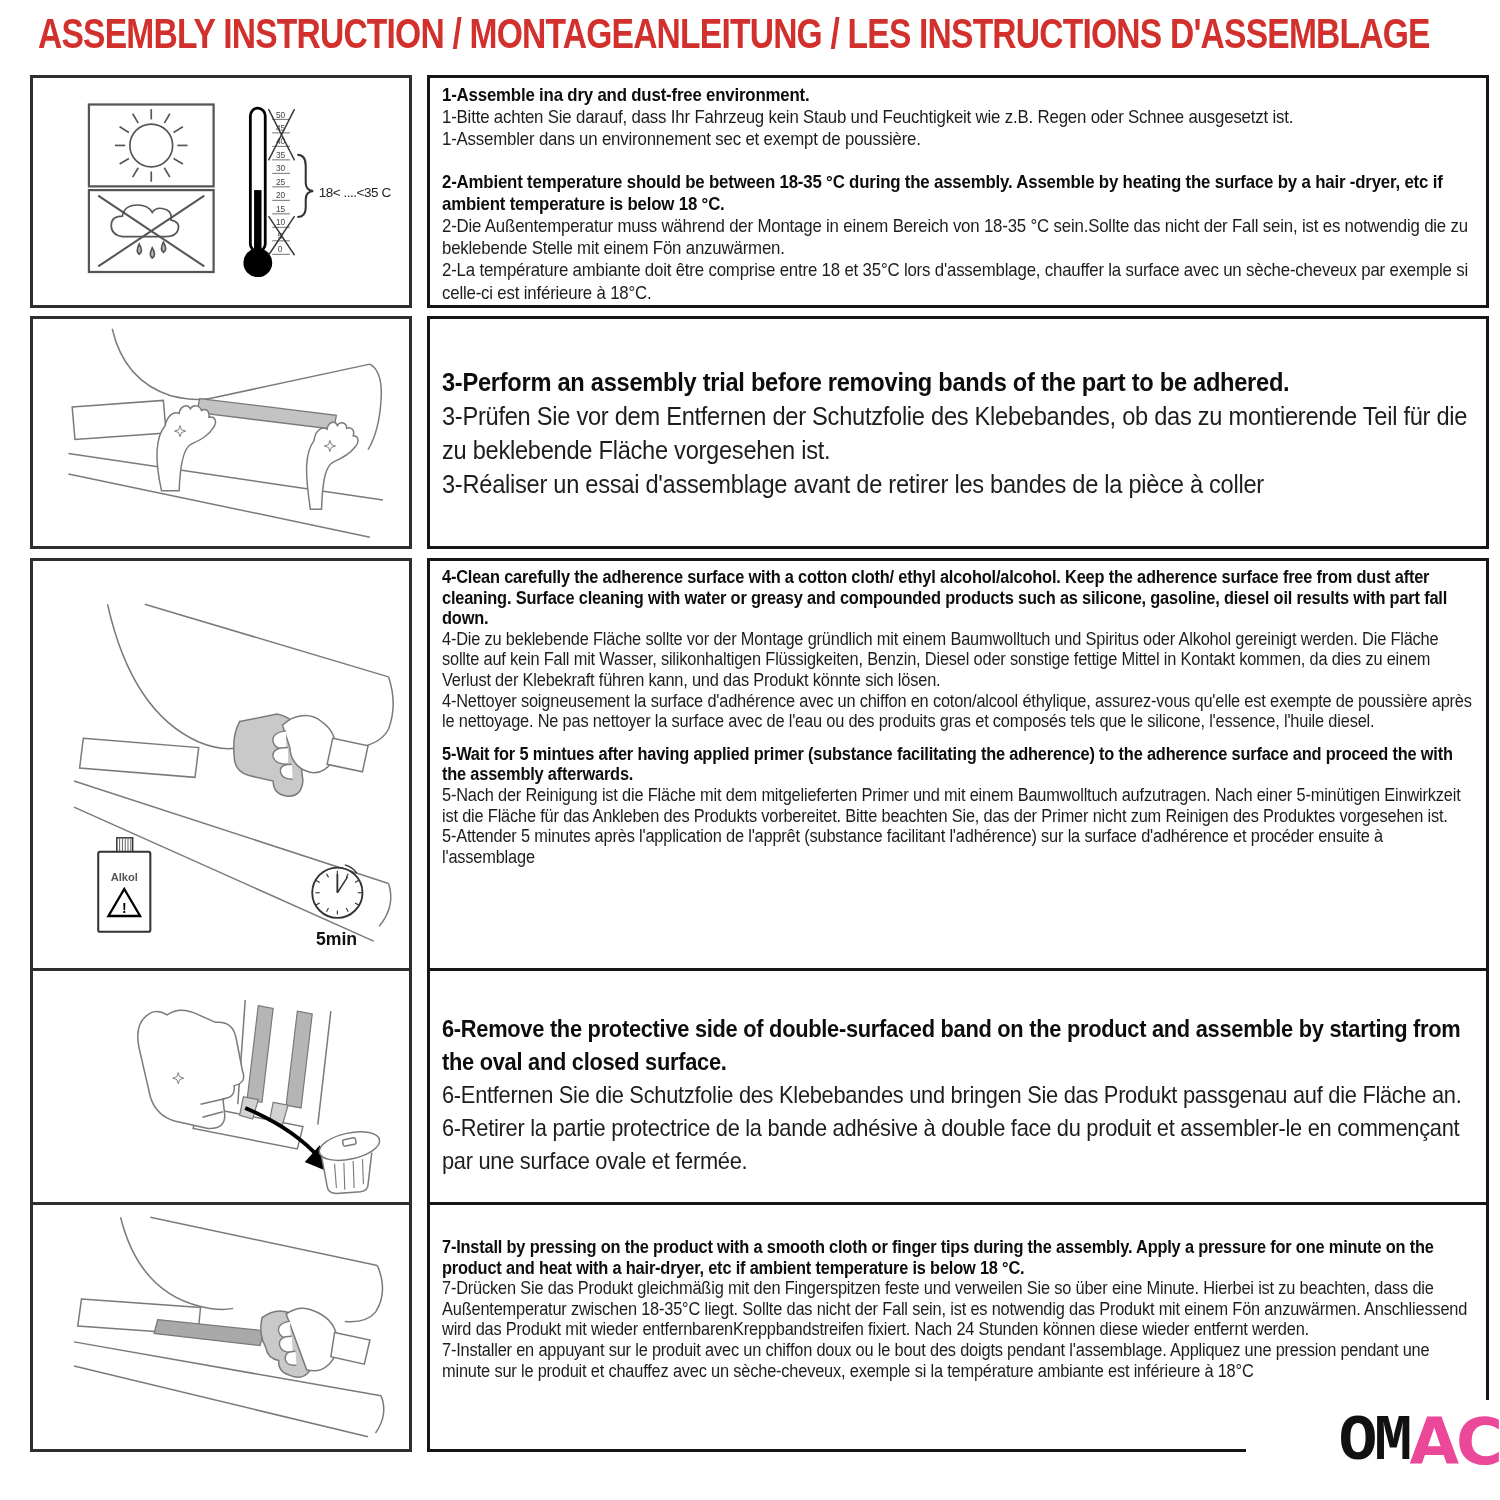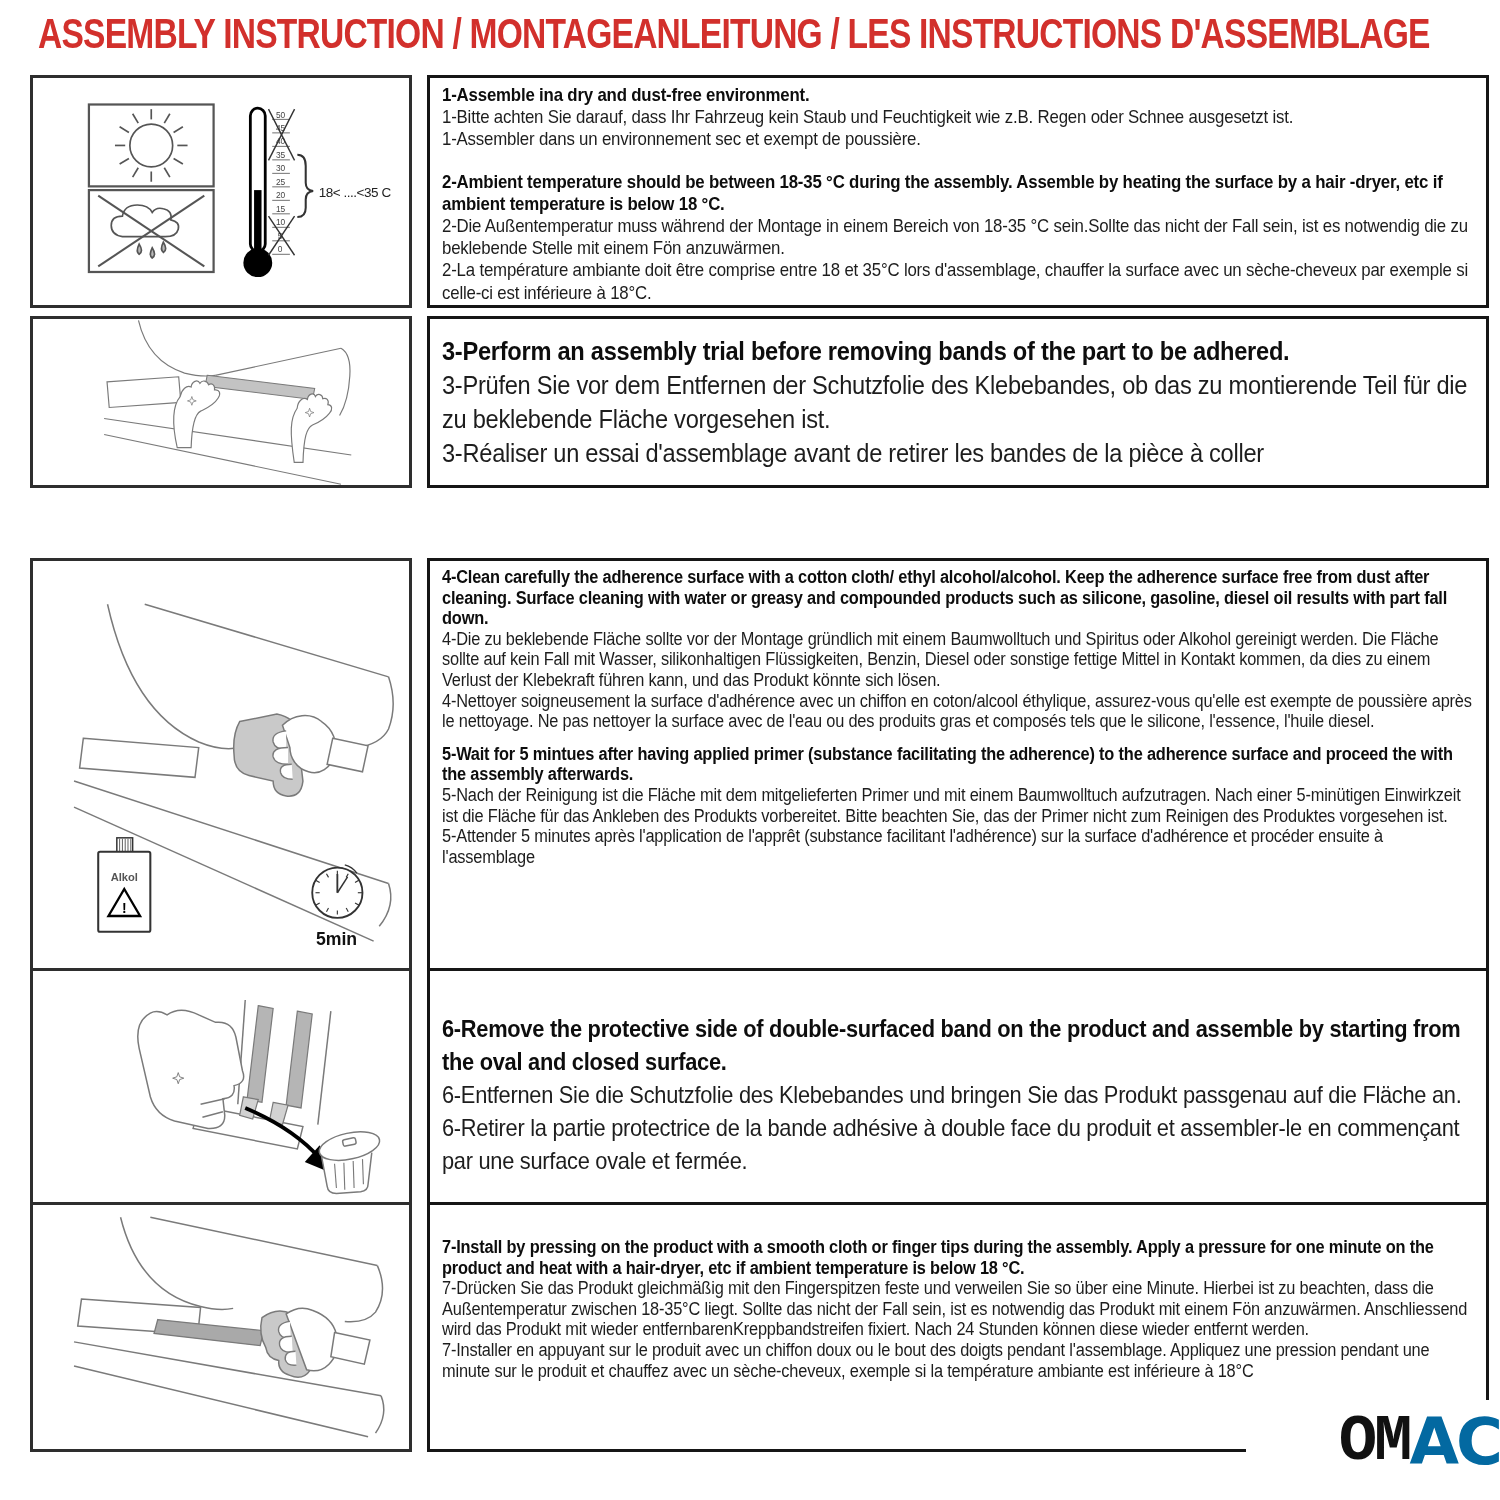--- a/index.html
+++ b/index.html
@@ -9,21 +9,21 @@
     position:absolute;left:38px;top:10px;margin:0;
     font-size:42px;font-weight:700;color:#d2302c;letter-spacing:-1px;white-space:nowrap;
     transform:scaleX(0.80);transform-origin:0 0;
   }
 
   .box{position:absolute;background:#fff;box-sizing:border-box;}
   .left{left:30px;width:382px;border:3px solid #2e2e2e;padding-left:28px;}
   .right{left:420px;width:1062px;border:3px solid #161616;padding:6px 12px;overflow:hidden;margin-left:7px;}
 
   .r1{top:75px;height:233px;}
-  .r2{top:316px;height:172px;}
+  .r2{top:316px;height:233px;}
   .r3{top:558px;height:448px;}
   .r4{top:968px;height:252px;}
   .r5{top:1202px;height:250px;}
 
   .right.r2,.right.r4{display:flex;align-items:center;}
   .right.r5{padding-top:32px;}
 
   .condense{width:110%;transform:scaleX(0.909);transform-origin:0 0;flex:none;}
 
   p{margin:0;color:#1d1d1d;letter-spacing:-0.2px;}
@@ -37,21 +37,21 @@
   .s3 .gap{margin-top:12px;}
 
   .illu{width:100%;height:100%;display:block;}
 
   .logo{
     position:absolute;left:1246px;top:1400px;width:254px;height:84px;
     background:#fff;z-index:5;display:flex;align-items:center;justify-content:flex-end;
     font-family:"DejaVu Sans",sans-serif;font-weight:800;font-size:64px;letter-spacing:-3px;line-height:1;
   }
   .logo .lb{color:#111111;font-family:Liberation Mono, monospace;}
-  .logo .lr{color:#0369a1;}
+  .logo .lr{color:#ec4899;}
 </style>
 </head>
 <body>
 
 <div>
 
   <h1 class="title">ASSEMBLY INSTRUCTION / MONTAGEANLEITUNG / LES INSTRUCTIONS D'ASSEMBLAGE</h1>
 
   <div class="box left r1">
     <svg class="illu" viewBox="0 0 374 227">

